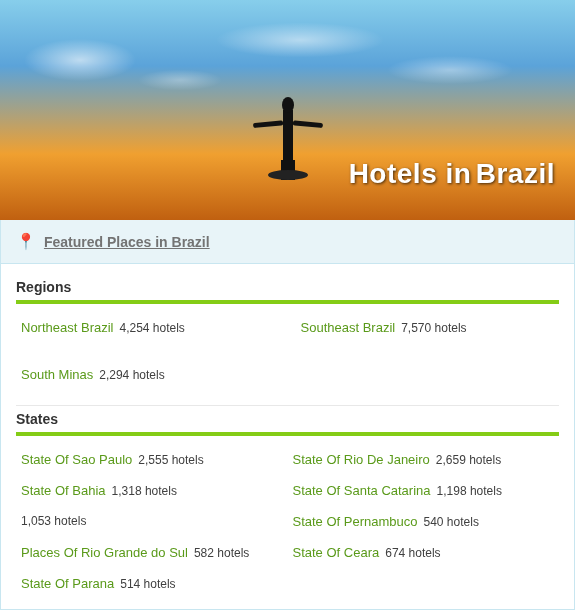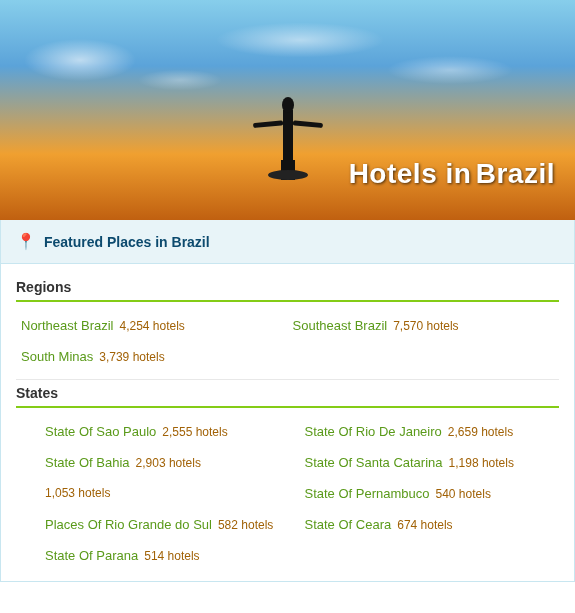--- a/index.html
+++ b/index.html
@@ -79,41 +79,42 @@
     }
 
     .pin-icon {
       color: #555;
       font-size: 16px;
     }
 
     .featured-title {
       font-weight: bold;
       font-size: 14px;
-      color: #0c4a6e;
+      color: #737373;
+      text-decoration: underline;
     }
 
     .main-content {
       padding: 15px 15px 10px 15px;
     }
 
     .section-title {
       font-weight: bold;
       font-size: 14px;
       color: #333;
       margin-bottom: 8px;
       padding-bottom: 5px;
-      border-bottom: 2px solid #84cc16;
+      border-bottom: 4px solid #84cc16;
     }
 
     .region-grid {
       display: grid;
       grid-template-columns: 1fr 1fr;
-      gap: 0;
-      margin-bottom: 7px;
+      gap: 16px;
+      margin-bottom: 15px;
     }
 
     .region-item {
       padding: 8px 5px;
       display: flex;
       align-items: baseline;
       gap: 6px;
       flex-wrap: wrap;
     }
 
@@ -122,33 +123,32 @@
     }
 
     .region-link {
       color: #5a9a1a;
       text-decoration: none;
       font-size: 13px;
       font-weight: normal;
     }
 
     .hotel-count {
-      color: #a16207;
+      color: #404040;
       font-size: 12px;
     }
 
     .states-section {
       margin-top: 5px;
     }
 
     .states-grid {
       display: grid;
       grid-template-columns: 1fr 1fr;
       gap: 0;
-      margin-left: 24px;
     }
 
     .state-item {
       padding: 8px 5px;
       display: flex;
       align-items: baseline;
       gap: 6px;
       flex-wrap: wrap;
     }
 
@@ -202,21 +202,21 @@
         <span class="hotel-count">4,254 hotels</span>
       </div>
 
       <div class="region-item">
         <a class="region-link" href="#">Southeast Brazil</a>
         <span class="hotel-count">7,570 hotels</span>
       </div>
 
       <div class="region-item full-width">
         <a class="region-link" href="#">South Minas</a>
-        <span class="hotel-count">3,739 hotels</span>
+        <span class="hotel-count">2,294 hotels</span>
       </div>
     </div>
 
     <hr class="divider">
 
     <div class="states-section">
       <div class="section-title">States</div>
 
       <div class="states-grid">
 
@@ -225,21 +225,21 @@
           <span class="hotel-count">2,555 hotels</span>
         </div>
 
         <div class="state-item">
           <a class="region-link" href="#">State Of Rio De Janeiro</a>
           <span class="hotel-count">2,659 hotels</span>
         </div>
 
         <div class="state-item">
           <a class="region-link" href="#">State Of Bahia</a>
-          <span class="hotel-count">2,903 hotels</span>
+          <span class="hotel-count">1,318 hotels</span>
         </div>
 
         <div class="state-item">
           <a class="region-link" href="#">State Of Santa Catarina</a>
           <span class="hotel-count">1,198 hotels</span>
         </div>
 
         <div class="state-item">
           <span class="hotel-count">1,053 hotels</span>
         </div>

